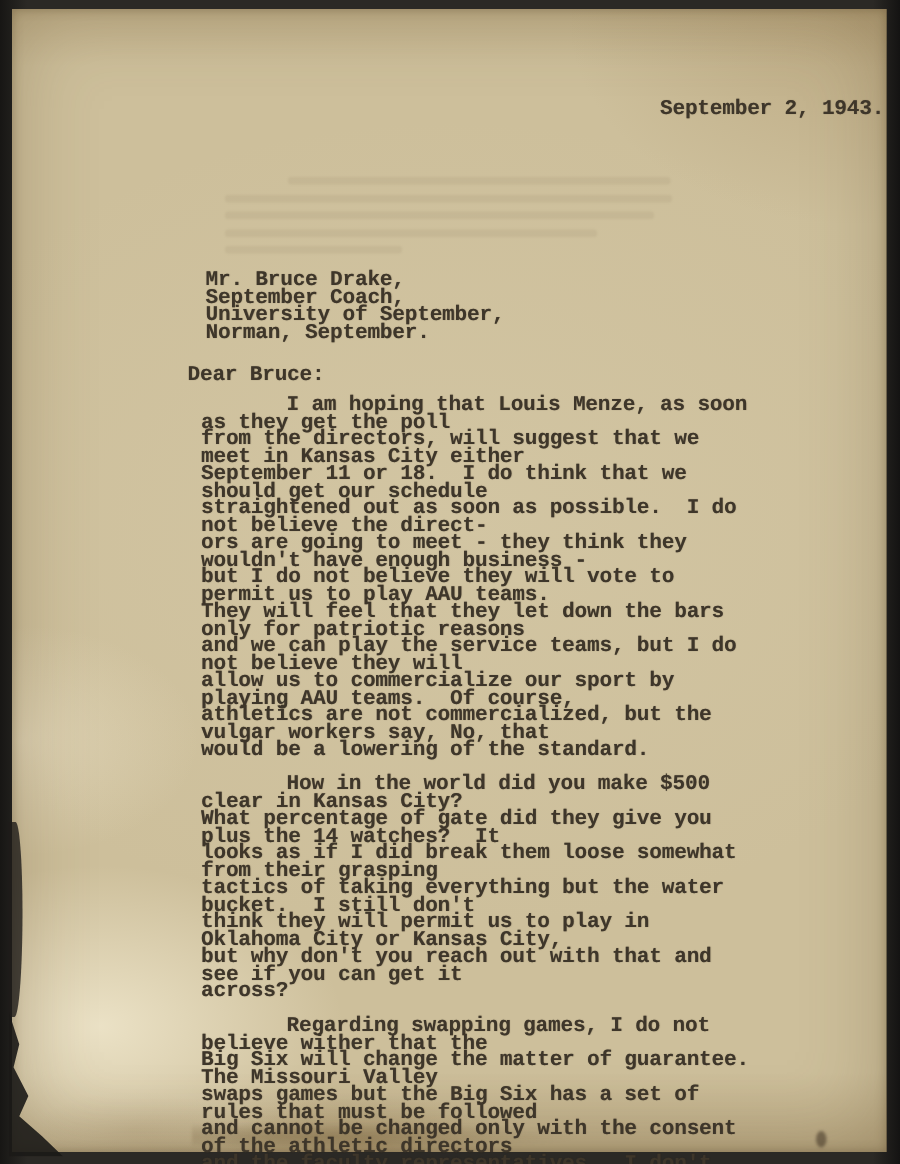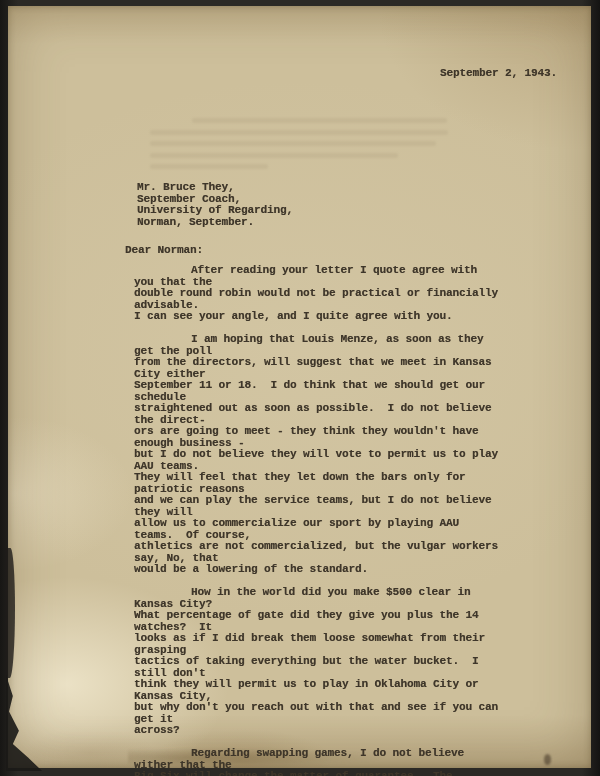--- a/index.html
+++ b/index.html
@@ -32,21 +32,21 @@
       radial-gradient(ellipse 130px 45px at 40% 99%, rgba(145,120,78,0.32), rgba(145,120,78,0) 70%),
       radial-gradient(ellipse 90px 35px at 14% 98%, rgba(145,120,78,0.30), rgba(145,120,78,0) 72%),
       linear-gradient(180deg, rgba(168,146,103,0.28), rgba(168,146,103,0) 5%, rgba(168,146,103,0) 93%, rgba(148,126,86,0.35));
     box-shadow:
       inset 0 0 55px rgba(95,75,40,0.32),
       inset 0 0 7px rgba(70,55,30,0.38);
   }
   .type {
     position: absolute;
     font-family: "Liberation Mono", "DejaVu Sans Mono", monospace;
-    font-size: 11px;
+    font-size: 14px;
     font-weight: 700;
     line-height: 11.5px;
     color: var(--ink, #3e362a);
     letter-spacing: -0.1px;
     text-shadow: 0.2px 0.3px 0.6px rgba(58,48,32,0.55);
     z-index: 3;
   }
   .date-line   { top: 62px;  left: 432px; }
   .address     { top: 176px; left: 129px; }
   .salutation  { top: 239px; left: 117px; }
@@ -130,32 +130,29 @@
       <div class="ghost-line"></div>
       <div class="ghost-line"></div>
       <div class="ghost-line"></div>
       <div class="ghost-line"></div>
       <div class="ghost-line"></div>
     </div>
 
     <div class="type date-line">September 2, 1943.</div>
 
     <div class="type address">
-      <div>Mr. Bruce They,</div>
+      <div>Mr. Bruce Drake,</div>
       <div>September Coach,</div>
-      <div>University of Regarding,</div>
+      <div>University of September,</div>
       <div>Norman, September.</div>
     </div>
 
-    <div class="type salutation">Dear Norman:</div>
+    <div class="type salutation">Dear Bruce:</div>
 
     <div class="type body">
-      <p>After reading your letter I quote agree with you that the
-double round robin would not be practical or financially advisable.
-I can see your angle, and I quite agree with you.</p>
       <p>I am hoping that Louis Menze, as soon as they get the poll
 from the directors, will suggest that we meet in Kansas City either
 September 11 or 18.  I do think that we should get our schedule
 straightened out as soon as possible.  I do not believe the direct-
 ors are going to meet - they think they wouldn't have enough business -
 but I do not believe they will vote to permit us to play AAU teams.
 They will feel that they let down the bars only for patriotic reasons
 and we can play the service teams, but I do not believe they will
 allow us to commercialize our sport by playing AAU teams.  Of course,
 athletics are not commercialized, but the vulgar workers say, No, that

